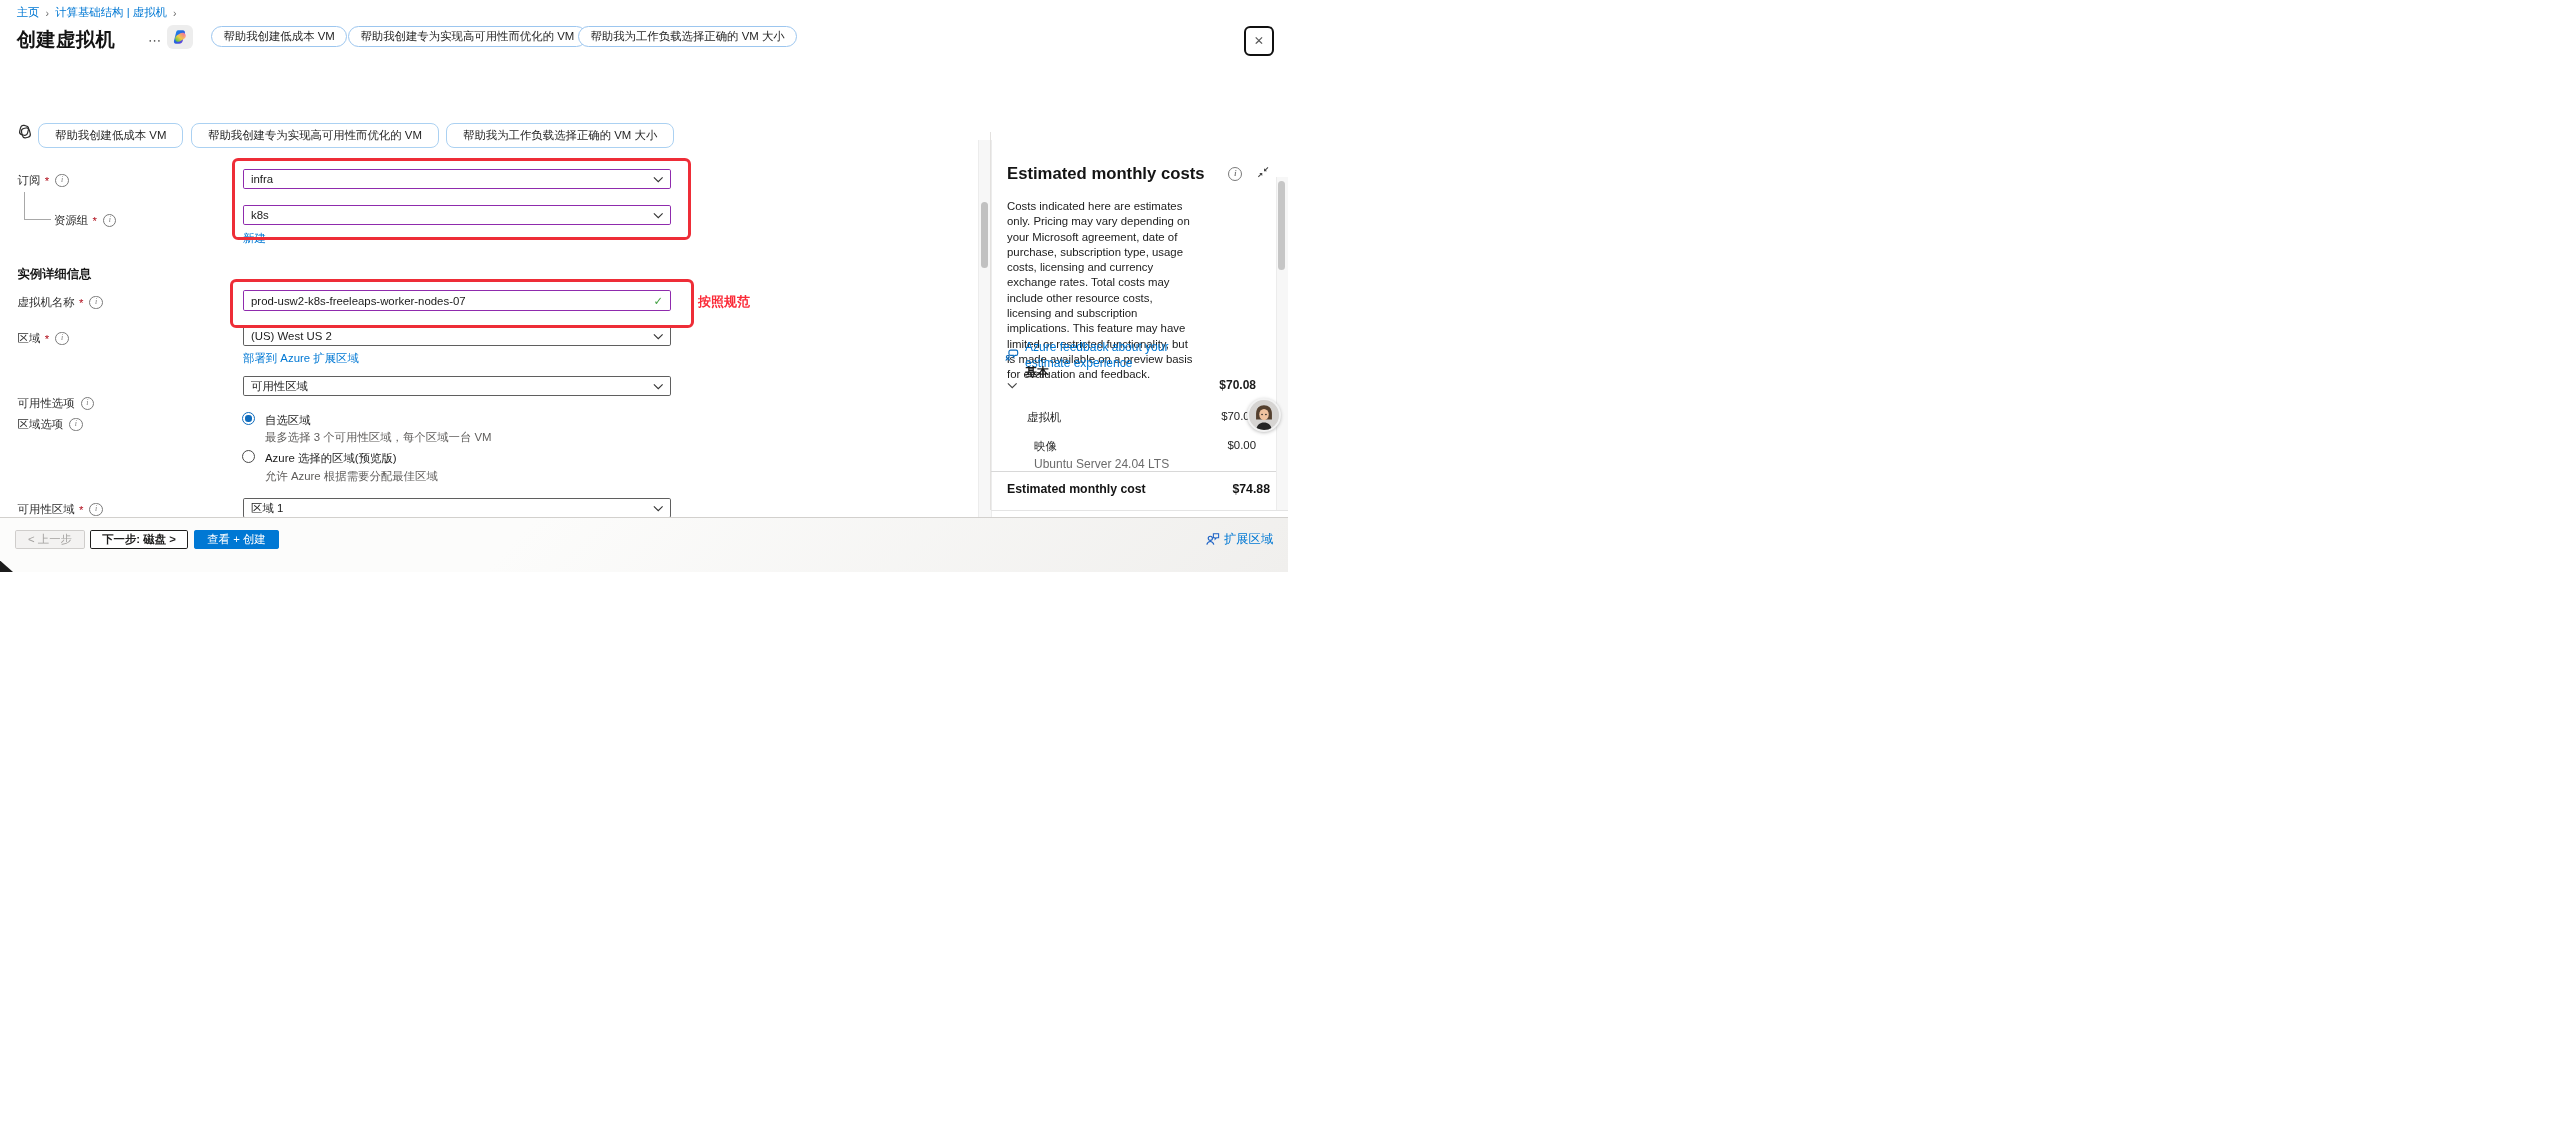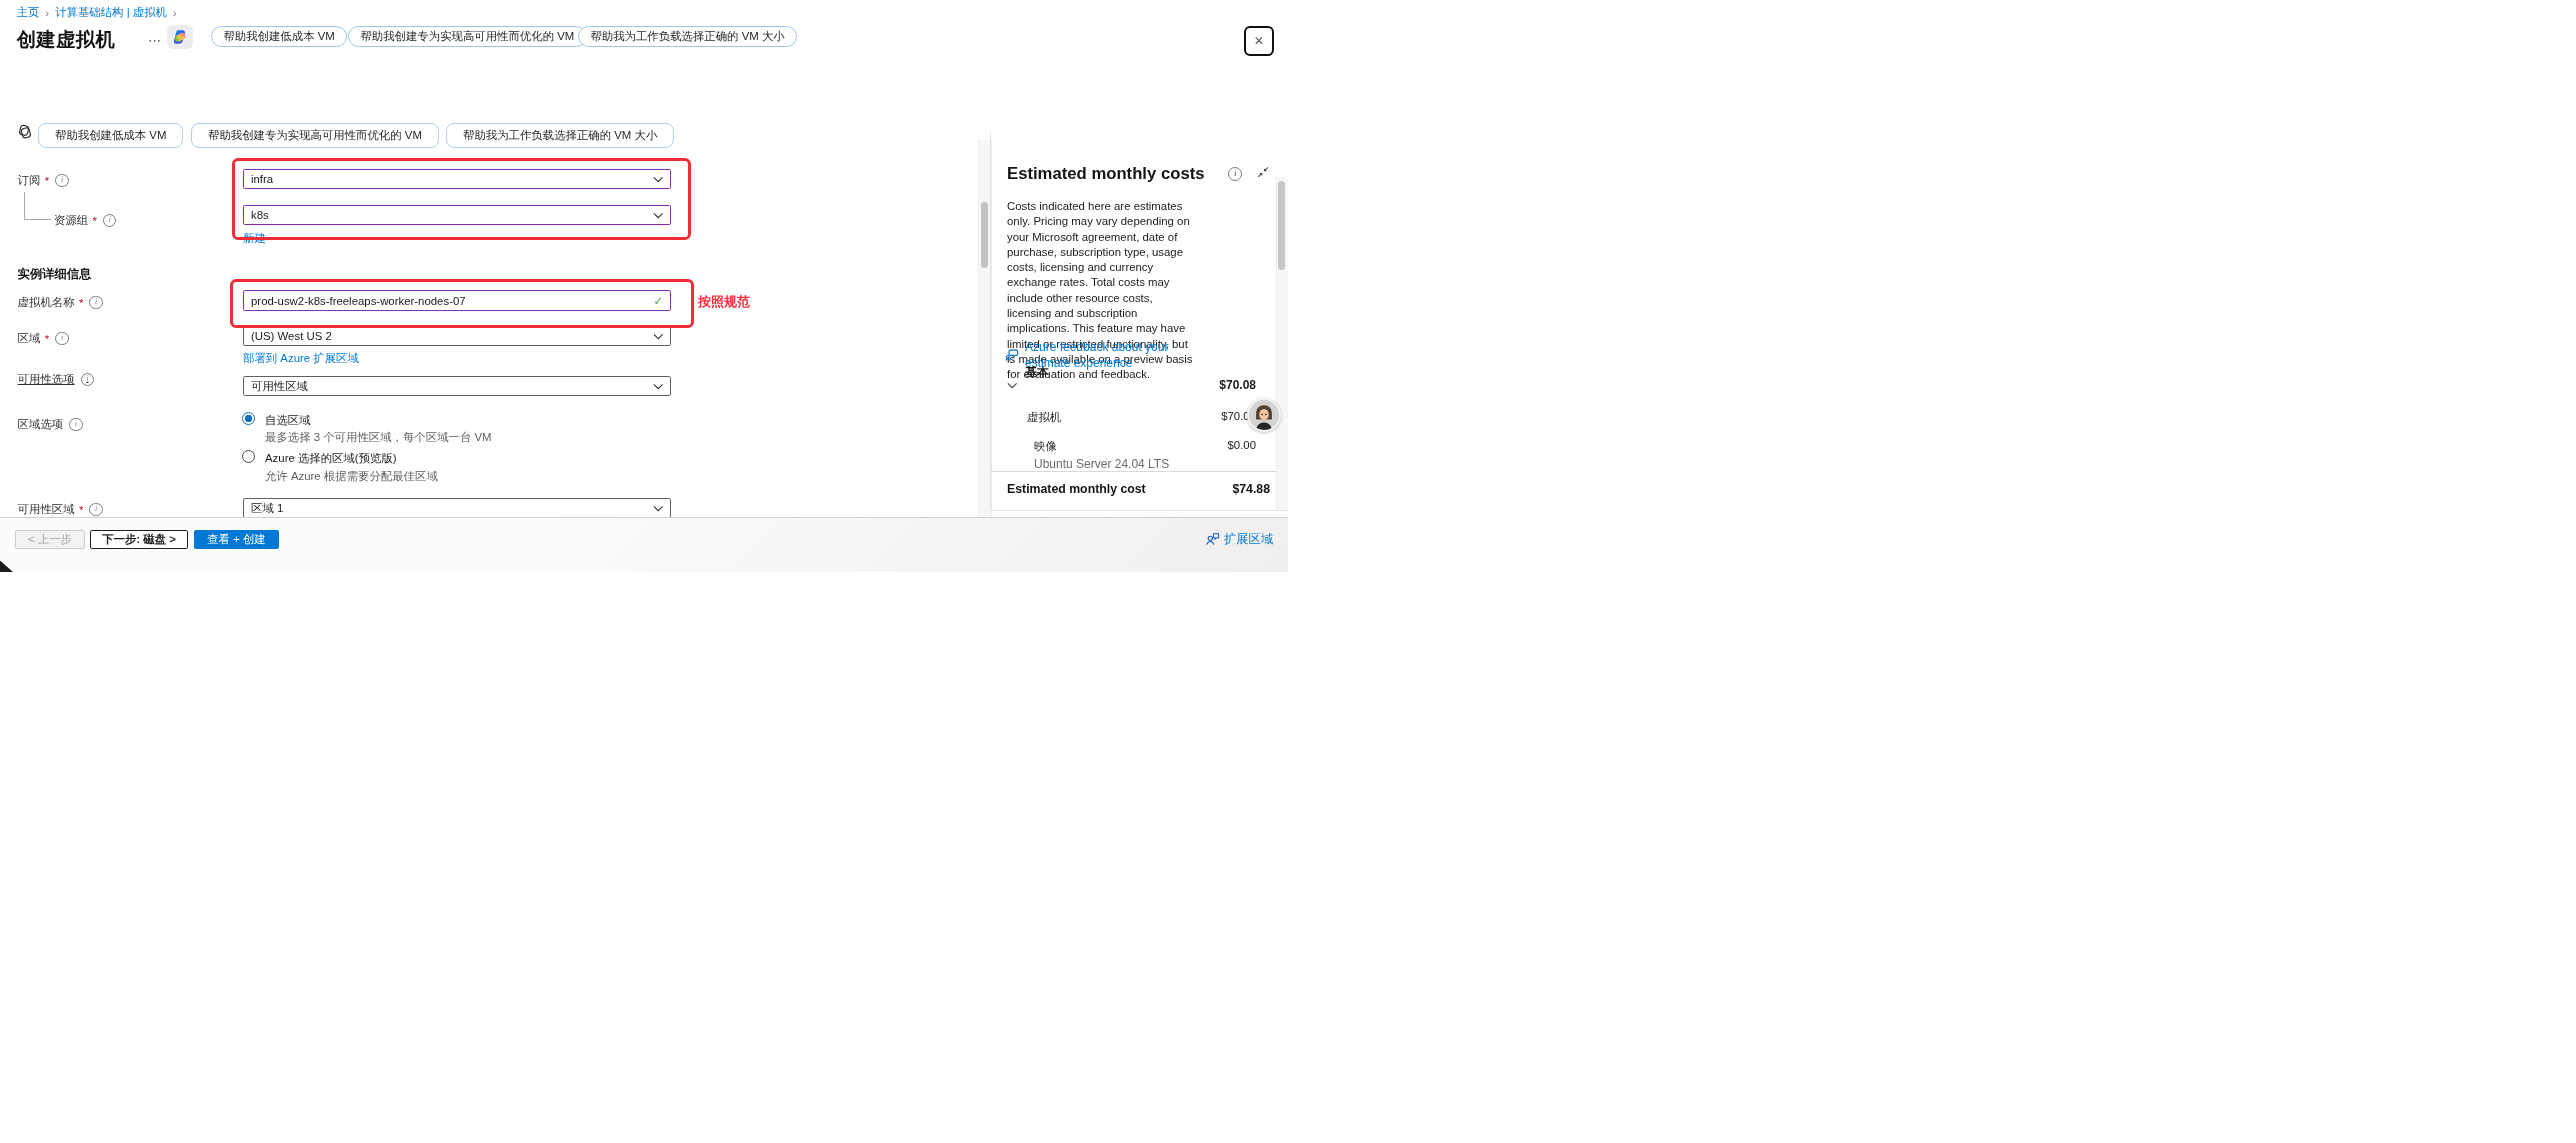--- a/index.html
+++ b/index.html
@@ -172,21 +172,21 @@
     <span class="info"></span>
   </div>
   <div class="abs dd" style="top:326px;left:243px;">
     <span class="val">(US) West US 2</span>
     <svg width="10.5" height="7" viewBox="0 0 12 8">
         <polyline points="1,1.5 6,6.5 11,1.5" fill="none" stroke="#333" stroke-width="1.3"></polyline>
       </svg>
   </div>
   <div class="abs link" style="top:351px;left:243px;font-size:11.4px;">部署到 Azure 扩展区域</div>
 
-  <div class="abs lbl" style="top:372px;left:17.6px;text-decoration:underline;">
+  <div class="abs lbl" style="top:396px;left:17.6px;">
     <span>可用性选项</span>
     <span class="info"></span>
   </div>
   <div class="abs dd" style="top:376px;left:243px;">
     <span class="val">可用性区域</span>
     <svg width="10.5" height="7" viewBox="0 0 12 8">
         <polyline points="1,1.5 6,6.5 11,1.5" fill="none" stroke="#333" stroke-width="1.3"></polyline>
       </svg>
   </div>
 

